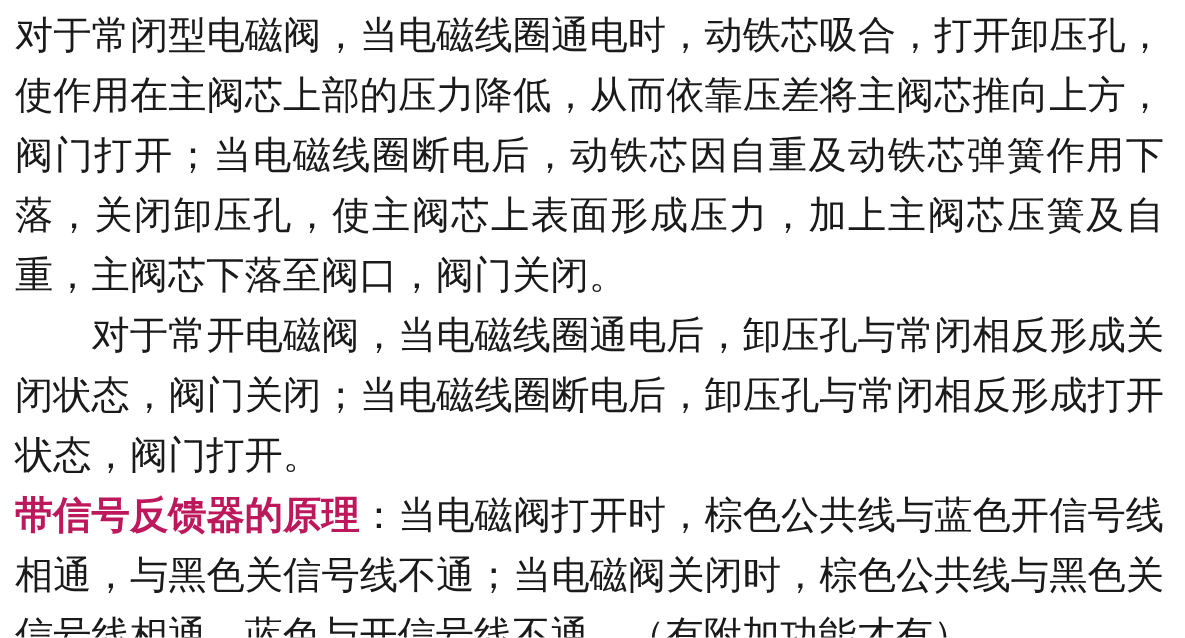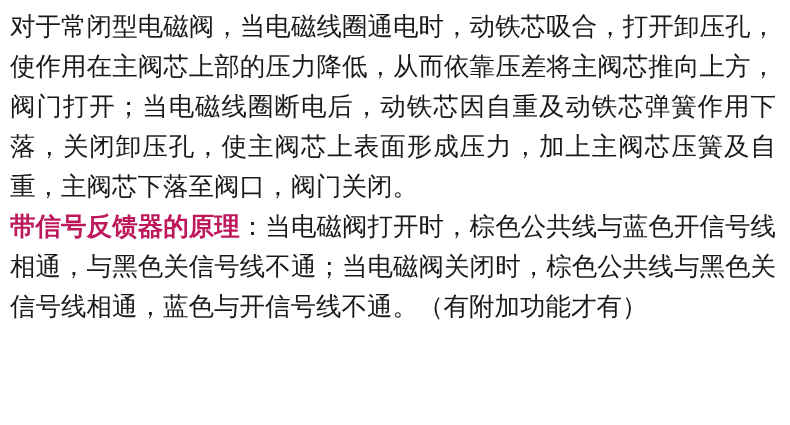--- a/index.html
+++ b/index.html
@@ -21,20 +21,21 @@
     background: #ffffff;
   }
   .para {
     font-size: 25.5px;
     line-height: 40px;
     color: #1a1a1a;
     letter-spacing: 0px;
     text-align: justify;
     text-justify: inter-ideograph;
     margin: 0;
+    font-family: Liberation Mono, monospace;
   }
   .para.indent {
     text-indent: 2em;
   }
   .para + .para {
     margin-top: 0px;
   }
   .highlight-label {
     color: #be185d;
     font-weight: bold;
@@ -43,16 +44,17 @@
     color: #1a1a1a;
   }
 </style>
 </head>
 <body>
 
 <div class="page">
 
   <p class="para">对于常闭型电磁阀，当电磁线圈通电时，动铁芯吸合，打开卸压孔，使作用在主阀芯上部的压力降低，从而依靠压差将主阀芯推向上方，阀门打开；当电磁线圈断电后，动铁芯因自重及动铁芯弹簧作用下落，关闭卸压孔，使主阀芯上表面形成压力，加上主阀芯压簧及自重，主阀芯下落至阀口，阀门关闭。</p>
 
+  <p class="para indent">对于常开电磁阀，当电磁线圈通电后，卸压孔与常闭相反形成关闭状态，阀门关闭；当电磁线圈断电后，卸压孔与常闭相反形成打开状态，阀门打开。</p>
 
   <p class="para"><span class="highlight-label">带信号反馈器的原理</span><span class="body-text">：当电磁阀打开时，棕色公共线与蓝色开信号线相通，与黑色关信号线不通；当电磁阀关闭时，棕色公共线与黑色关信号线相通，蓝色与开信号线不通。（有附加功能才有）</span></p>
 
 </div>
 
 </body></html>

